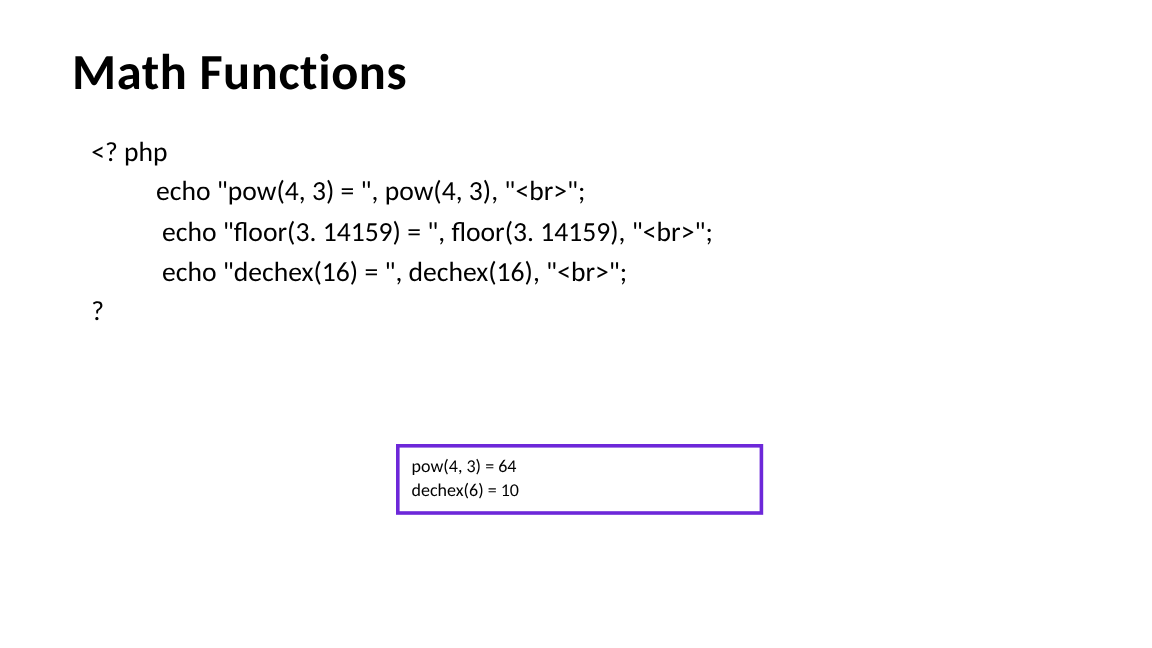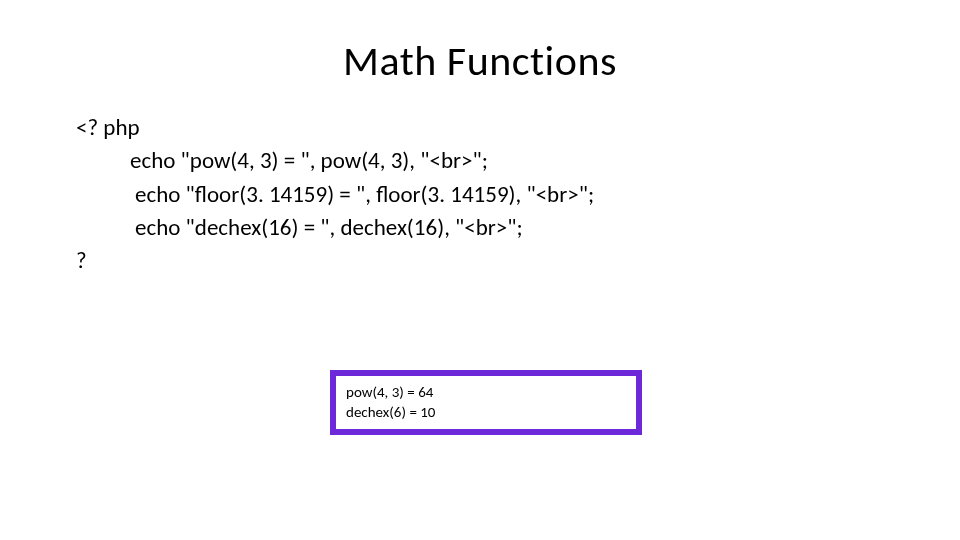--- a/index.html
+++ b/index.html
@@ -13,38 +13,37 @@
   }
   .slide {
     position: relative;
     width: 960px;
     height: 540px;
     box-sizing: border-box;
     padding: 30px 60px 30px 60px;
   }
   .title {
     font-size: 42px;
-    font-weight: 400;
+    font-weight: 700;
     letter-spacing: 0.5px;
     margin: 5px 0 25px 0;
-    text-align: center;
   }
   .code-block {
     font-size: 23px;
     line-height: 1.45;
   }
   .code-block .l0 { margin-left: 16px; }
   .code-block .l1 { margin-left: 70px; }
   .code-block .l1b { margin-left: 75px; }
   .output-box {
     position: absolute;
     left: 330px;
     top: 370px;
     width: 280px;
-    border: 6px solid #6d28d9;
+    border: 3px solid #6d28d9;
     background: #fff;
     padding: 6px 10px 6px 10px;
     font-size: 15px;
     line-height: 1.35;
   }
 </style>
 </head>
 <body>
 
 <div class="slide">

